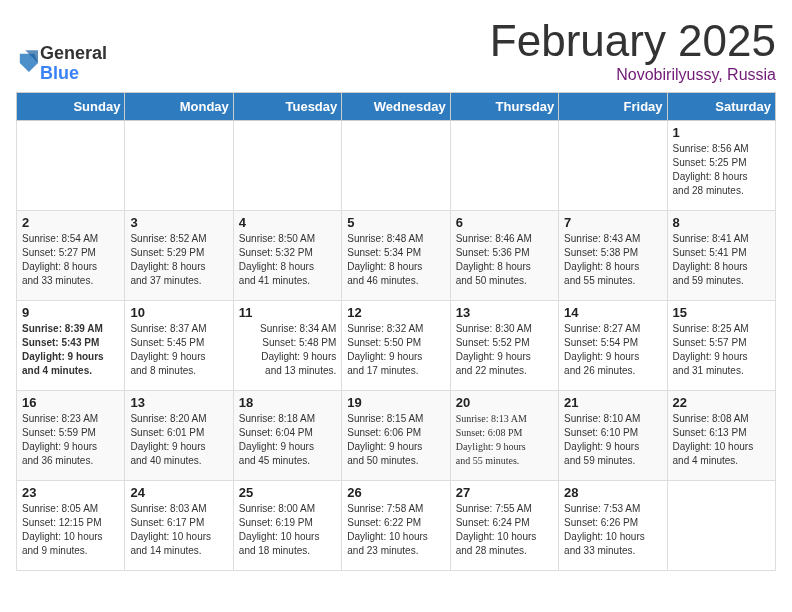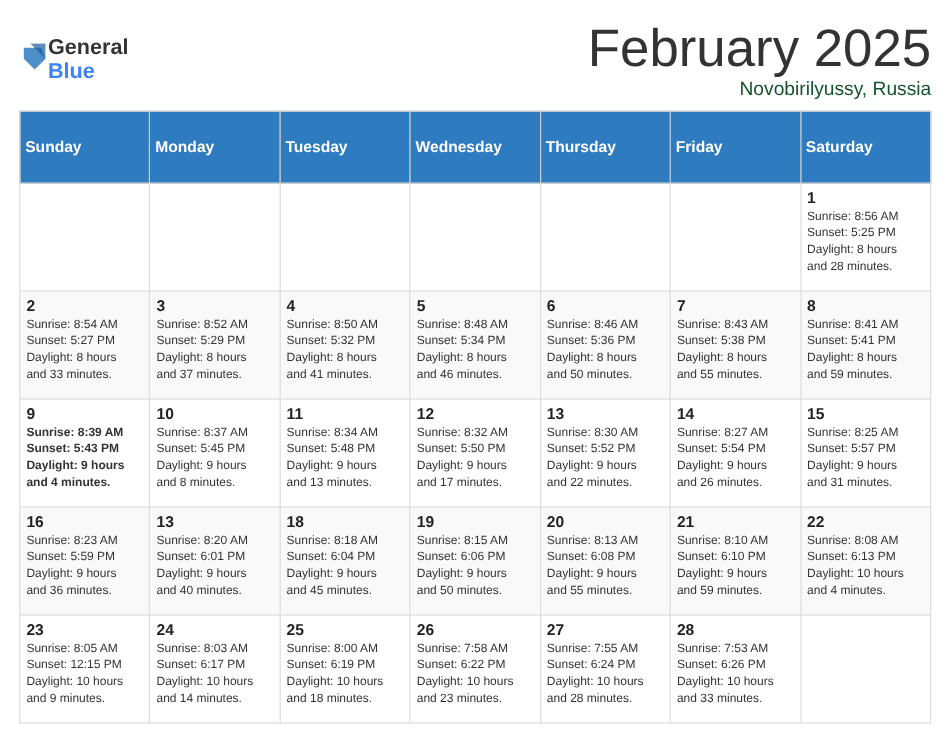--- a/index.html
+++ b/index.html
@@ -6,21 +6,21 @@
     body {
       font-family: Arial, sans-serif;
       background: #fff;
       width: 792px;
       min-height: 612px;
       padding: 16px;
     }
     .header {
       display: flex;
       justify-content: space-between;
-      align-items: center;
+      align-items: flex-end;
       margin-bottom: 8px;
     }
     .logo {
       display: flex;
       align-items: center;
       gap: 2px;
     }
     .logo-text {
       font-size: 18px;
       font-weight: bold;
@@ -36,34 +36,34 @@
     .title-block {
       text-align: right;
     }
     .month-title {
       font-size: 44px;
       color: #333;
       font-weight: normal;
     }
     .location-title {
       font-size: 16px;
-      color: #14532d;
+      color: #701a75;
     }
     table {
       width: 100%;
       border-collapse: collapse;
       table-layout: fixed;
     }
     thead tr th {
       background: #2e7bbf;
       color: #fff;
       font-size: 13px;
       font-weight: bold;
-      padding: 22px 4px;
-      text-align: left;
+      padding: 6px 4px;
+      text-align: right;
       border: 1px solid #ccc;
     }
     tbody tr td {
       vertical-align: top;
       border: 1px solid #ddd;
       padding: 4px 5px;
       font-size: 10.5px;
       color: #222;
       height: 90px;
       background: #fff;
@@ -198,21 +198,21 @@
         </td>
         <td>
           <span class="day-num">10</span>
           <div class="day-info" style="white-space: pre-line;">Sunrise: 8:37 AM
 Sunset: 5:45 PM
 Daylight: 9 hours
 and 8 minutes.</div>
         </td>
         <td>
           <span class="day-num">11</span>
-          <div class="day-info" style="white-space: pre-line;">Sunrise: 8:34 AM
+          <div class="day-info" style="white-space: pre-line; text-align: right;">Sunrise: 8:34 AM
 Sunset: 5:48 PM
 Daylight: 9 hours
 and 13 minutes.</div>
         </td>
         <td>
           <span class="day-num">12</span>
           <div class="day-info" style="white-space: pre-line;">Sunrise: 8:32 AM
 Sunset: 5:50 PM
 Daylight: 9 hours
 and 17 minutes.</div>
@@ -263,21 +263,21 @@
         </td>
         <td>
           <span class="day-num">19</span>
           <div class="day-info" style="white-space: pre-line;">Sunrise: 8:15 AM
 Sunset: 6:06 PM
 Daylight: 9 hours
 and 50 minutes.</div>
         </td>
         <td>
           <span class="day-num">20</span>
-          <div class="day-info" style="white-space: pre-line;">Sunrise: 8:13 AM
+          <div class="day-info" style="white-space: pre-line; font-family: Liberation Serif, serif;">Sunrise: 8:13 AM
 Sunset: 6:08 PM
 Daylight: 9 hours
 and 55 minutes.</div>
         </td>
         <td>
           <span class="day-num">21</span>
           <div class="day-info" style="white-space: pre-line;">Sunrise: 8:10 AM
 Sunset: 6:10 PM
 Daylight: 9 hours
 and 59 minutes.</div>

